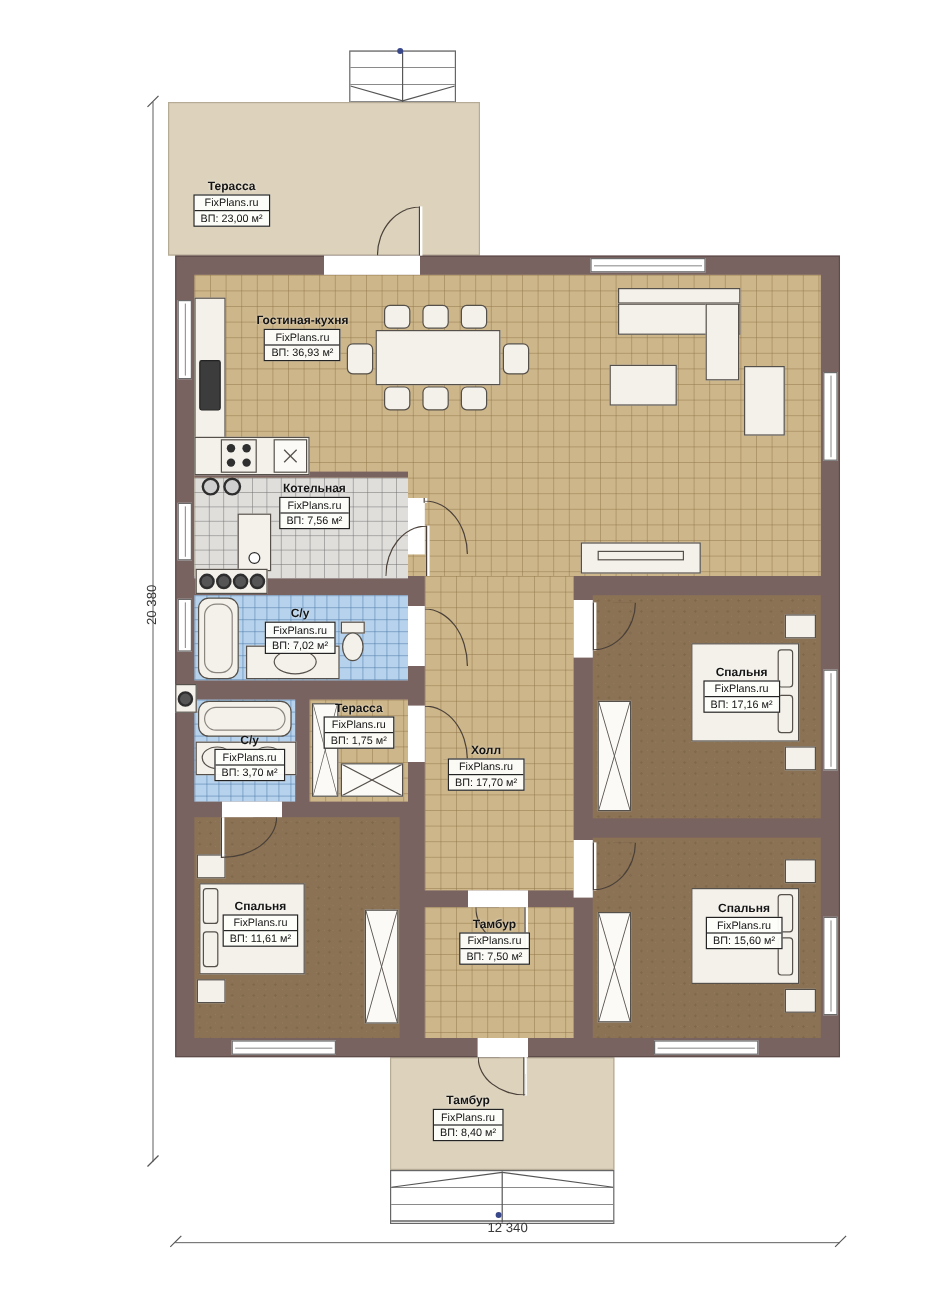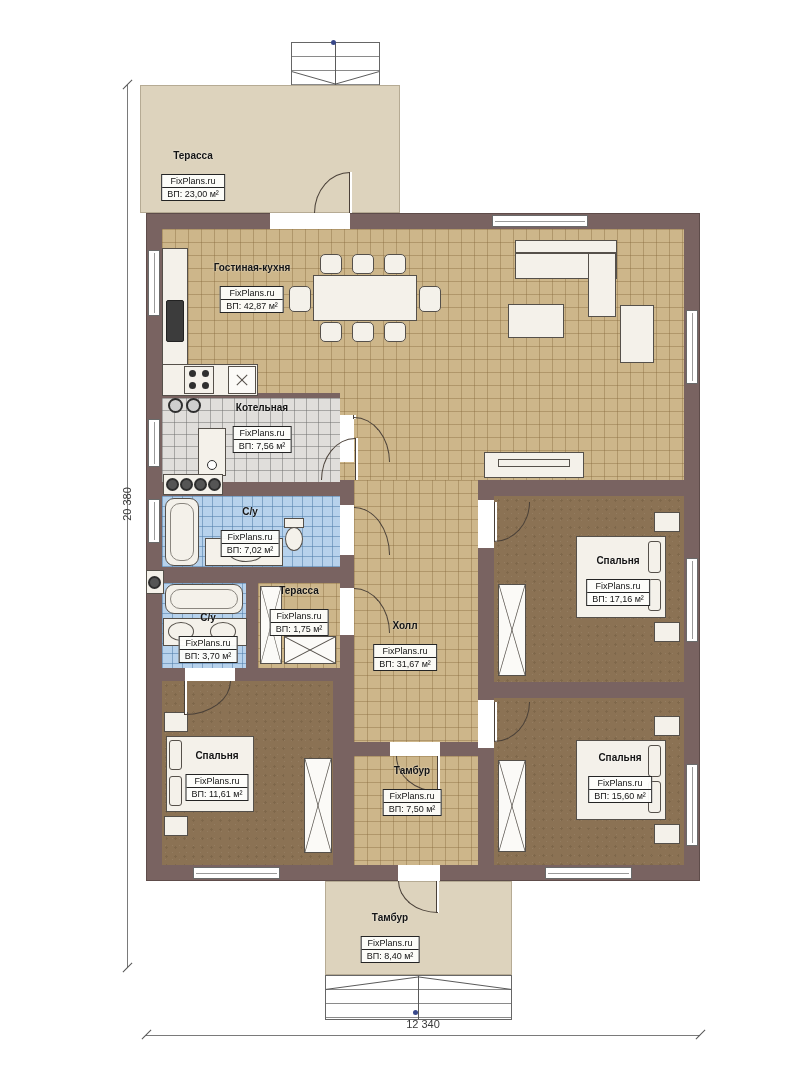--- a/index.html
+++ b/index.html
@@ -26,21 +26,21 @@
   .xbox svg{position:absolute;inset:0;width:100%;height:100%;}
   .arc{position:absolute;border:0 solid #4a4038;background:transparent;box-sizing:border-box;}
   .arc-tl{border-top-width:1px;border-left-width:1px;border-top-left-radius:100% 100%;}
   .arc-tr{border-top-width:1px;border-right-width:1px;border-top-right-radius:100% 100%;}
   .arc-bl{border-bottom-width:1px;border-left-width:1px;border-bottom-left-radius:100% 100%;}
   .arc-br{border-bottom-width:1px;border-right-width:1px;border-bottom-right-radius:100% 100%;}
   .leaf{position:absolute;background:#fff;border-left:1px solid #4a4038;width:2px;}
   .stairs{position:absolute;background:#fff;border:1px solid #666;background-image:repeating-linear-gradient(180deg,transparent 0,transparent 13px,#8a8a8a 13px,#8a8a8a 14px);box-sizing:border-box;}
   .stairs svg{position:absolute;inset:0;width:100%;height:100%;}
   .rlabel{position:absolute;transform:translateX(-50%);text-align:center;z-index:20;white-space:nowrap;}
-  .rname{font-size:10px;font-weight:bold;color:#141414;margin-bottom:13px;text-shadow:0 0 2px rgba(255,255,255,.75);}
+  .rname{font-size:10px;font-weight:bold;color:#141414;margin-bottom:1px;text-shadow:0 0 2px rgba(255,255,255,.75);}
   .lbox{display:inline-block;background:rgba(253,253,250,.96);border:1px solid #242424;}
   .lrow1{font-size:9px;padding:1px 5px;border-bottom:1px solid #242424;color:#141414;}
   .lrow2{font-size:9px;padding:1px 5px;color:#141414;}
   .dimline{position:absolute;background:#7a7a7a;}
   .tick{position:absolute;width:13px;height:1px;background:#555;transform:rotate(-45deg);}
   .dimlabel{position:absolute;font-size:11px;color:#3a3a3a;text-align:center;}
   .dot{position:absolute;width:5px;height:5px;border-radius:50%;background:#39488a;}
   .burner{position:absolute;width:7px;height:7px;border-radius:50%;background:#2f2f2f;}
 </style>
 </head>
@@ -240,41 +240,41 @@
 
   <div class="leaf" style="left:436px;top:881px;height:32px;"></div>
   <div class="arc arc-bl" style="left:398px;top:881px;width:40px;height:32px;"></div>
 
   <div class="rlabel" style="left:193px;top:150px;">
     <div class="rname">Терасса</div>
     <div class="lbox"><div class="lrow1">FixPlans.ru</div><div class="lrow2">ВП: 23,00 м²</div></div>
   </div>
   <div class="rlabel" style="left:252px;top:262px;">
     <div class="rname">Гостиная-кухня</div>
-    <div class="lbox"><div class="lrow1">FixPlans.ru</div><div class="lrow2">ВП: 42,87 м²</div></div>
+    <div class="lbox"><div class="lrow1">FixPlans.ru</div><div class="lrow2">ВП: 36,93 м²</div></div>
   </div>
   <div class="rlabel" style="left:262px;top:402px;">
     <div class="rname">Котельная</div>
     <div class="lbox"><div class="lrow1">FixPlans.ru</div><div class="lrow2">ВП: 7,56 м²</div></div>
   </div>
   <div class="rlabel" style="left:250px;top:506px;">
     <div class="rname">С/у</div>
     <div class="lbox"><div class="lrow1">FixPlans.ru</div><div class="lrow2">ВП: 7,02 м²</div></div>
   </div>
   <div class="rlabel" style="left:299px;top:585px;">
     <div class="rname">Терасса</div>
     <div class="lbox"><div class="lrow1">FixPlans.ru</div><div class="lrow2">ВП: 1,75 м²</div></div>
   </div>
   <div class="rlabel" style="left:208px;top:612px;">
     <div class="rname">С/у</div>
     <div class="lbox"><div class="lrow1">FixPlans.ru</div><div class="lrow2">ВП: 3,70 м²</div></div>
   </div>
   <div class="rlabel" style="left:405px;top:620px;">
     <div class="rname">Холл</div>
-    <div class="lbox"><div class="lrow1">FixPlans.ru</div><div class="lrow2">ВП: 31,67 м²</div></div>
+    <div class="lbox"><div class="lrow1">FixPlans.ru</div><div class="lrow2">ВП: 17,70 м²</div></div>
   </div>
   <div class="rlabel" style="left:618px;top:555px;">
     <div class="rname">Спальня</div>
     <div class="lbox"><div class="lrow1">FixPlans.ru</div><div class="lrow2">ВП: 17,16 м²</div></div>
   </div>
   <div class="rlabel" style="left:217px;top:750px;">
     <div class="rname">Спальня</div>
     <div class="lbox"><div class="lrow1">FixPlans.ru</div><div class="lrow2">ВП: 11,61 м²</div></div>
   </div>
   <div class="rlabel" style="left:412px;top:765px;">

